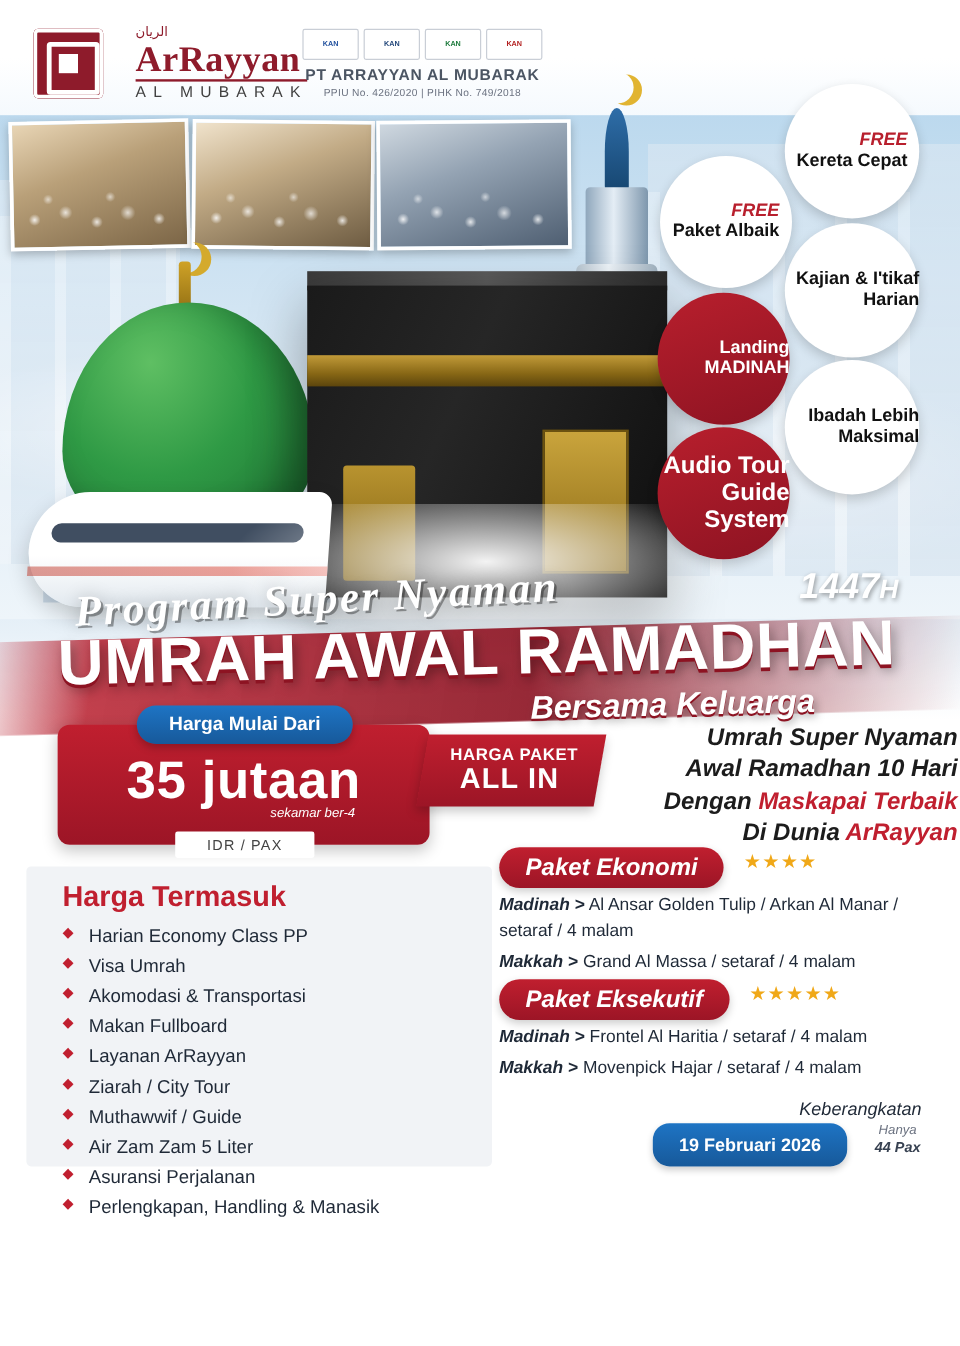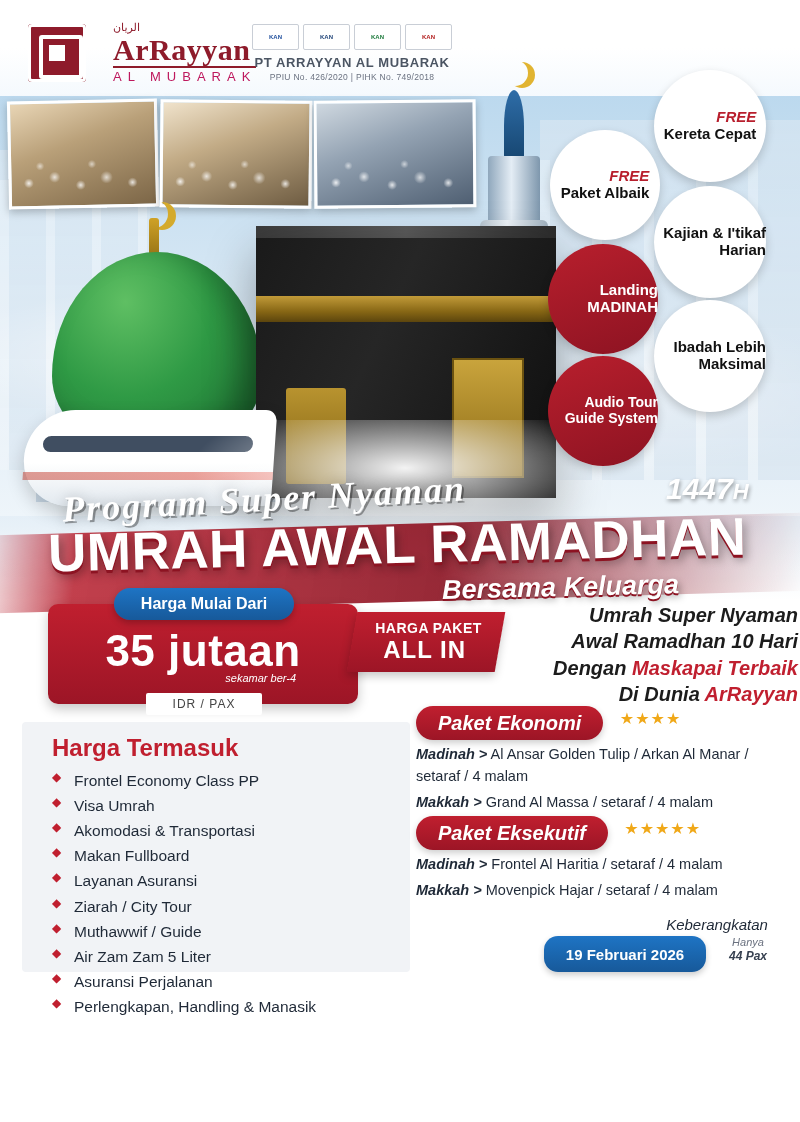--- a/index.html
+++ b/index.html
@@ -210,21 +210,21 @@
     content: ""; position: absolute; left: 21px; top: 21px; width: 16px; height: 16px;
     background: #fff;
   }
   .logo-text { line-height: 1; }
   .logo-arabic { font-size: 11px; color: #8e1b2b; letter-spacing: 1px; margin-bottom: 2px; }
   .logo-name {
     font-size: 30px; font-weight: bold; color: #8e1b2b; letter-spacing: .5px;
     font-family: "Liberation Serif", serif;
   }
   .logo-sub {
-    font-size: 13px; color: #be185d; letter-spacing: 6px; text-align: right;
+    font-size: 13px; color: #404040; letter-spacing: 6px; text-align: right;
     border-top: 2px solid #8e1b2b; padding-top: 2px; margin-top: 1px;
   }
   .certs { position: absolute; left: 252px; top: 24px; width: 200px; }
   .cert-row { display: flex; gap: 4px; }
   .cert {
     width: 56px; height: 26px; background: #ffffff; border: 1px solid #c9ced6;
     border-radius: 2px; font-size: 6px; color: #23477a; display: flex;
     align-items: center; justify-content: center; font-weight: bold;
   }
   .cert.k { color: #1f4e9c; }
@@ -245,21 +245,21 @@
   }
   .bubble.white { background: #ffffff; color: #111111; }
   .bubble.red { background: linear-gradient(160deg,#b81f2d,#8d1322); color: #ffffff; }
   .bubble .free { color: #b81f2d; display: block; font-style: italic; }
 
   #b-free-kereta { left: 654px; top: 70px;  width: 112px; height: 112px; font-size: 15px; }
   #b-kajian     { left: 654px; top: 186px; width: 112px; height: 112px; font-size: 15px; }
   #b-ibadah     { left: 654px; top: 300px; width: 112px; height: 112px; font-size: 15px; }
   #b-albaik     { left: 550px; top: 130px; width: 110px; height: 110px; font-size: 15px; }
   #b-landing    { left: 548px; top: 244px; width: 110px; height: 110px; font-size: 15px; }
-  #b-audio      { left: 548px; top: 356px; width: 110px; height: 110px; font-size: 14px; }
+  #b-audio      { left: 548px; top: 356px; width: 110px; height: 110px; font-size: 20px; }
 
   
   .title-zone { position: absolute; left: 0; top: 470px; width: 800px; height: 130px; }
   .script-title {
     position: absolute; left: 62px; top: 8px;
     font-family: "Liberation Serif", serif;
     font-style: italic; font-weight: bold;
     font-size: 36px; color: #ffffff;
     text-shadow: 2px 2px 0 rgba(0,0,0,.35), 0 0 14px rgba(0,0,0,.25);
     letter-spacing: 2px;
@@ -503,25 +503,25 @@
       <span>Dengan </span><span class="accent">Maskapai Terbaik</span>
     </div>
     <div>
       <span>Di Dunia </span><span class="accent">ArRayyan</span>
     </div>
   </div>
 
   <div class="includes-panel">
     <div class="includes-title">Harga Termasuk</div>
     <ul class="includes-list">
-      <li>Frontel Economy Class PP</li>
+      <li>Harian Economy Class PP</li>
       <li>Visa Umrah</li>
       <li>Akomodasi &amp; Transportasi</li>
       <li>Makan Fullboard</li>
-      <li>Layanan Asuransi</li>
+      <li>Layanan ArRayyan</li>
       <li>Ziarah / City Tour</li>
       <li>Muthawwif / Guide</li>
       <li>Air Zam Zam 5 Liter</li>
       <li>Asuransi Perjalanan</li>
       <li>Perlengkapan, Handling &amp; Manasik</li>
     </ul>
   </div>
 
   <div class="pkg" id="pkg-eko">
     <span class="pkg-pill">Paket Ekonomi</span>

